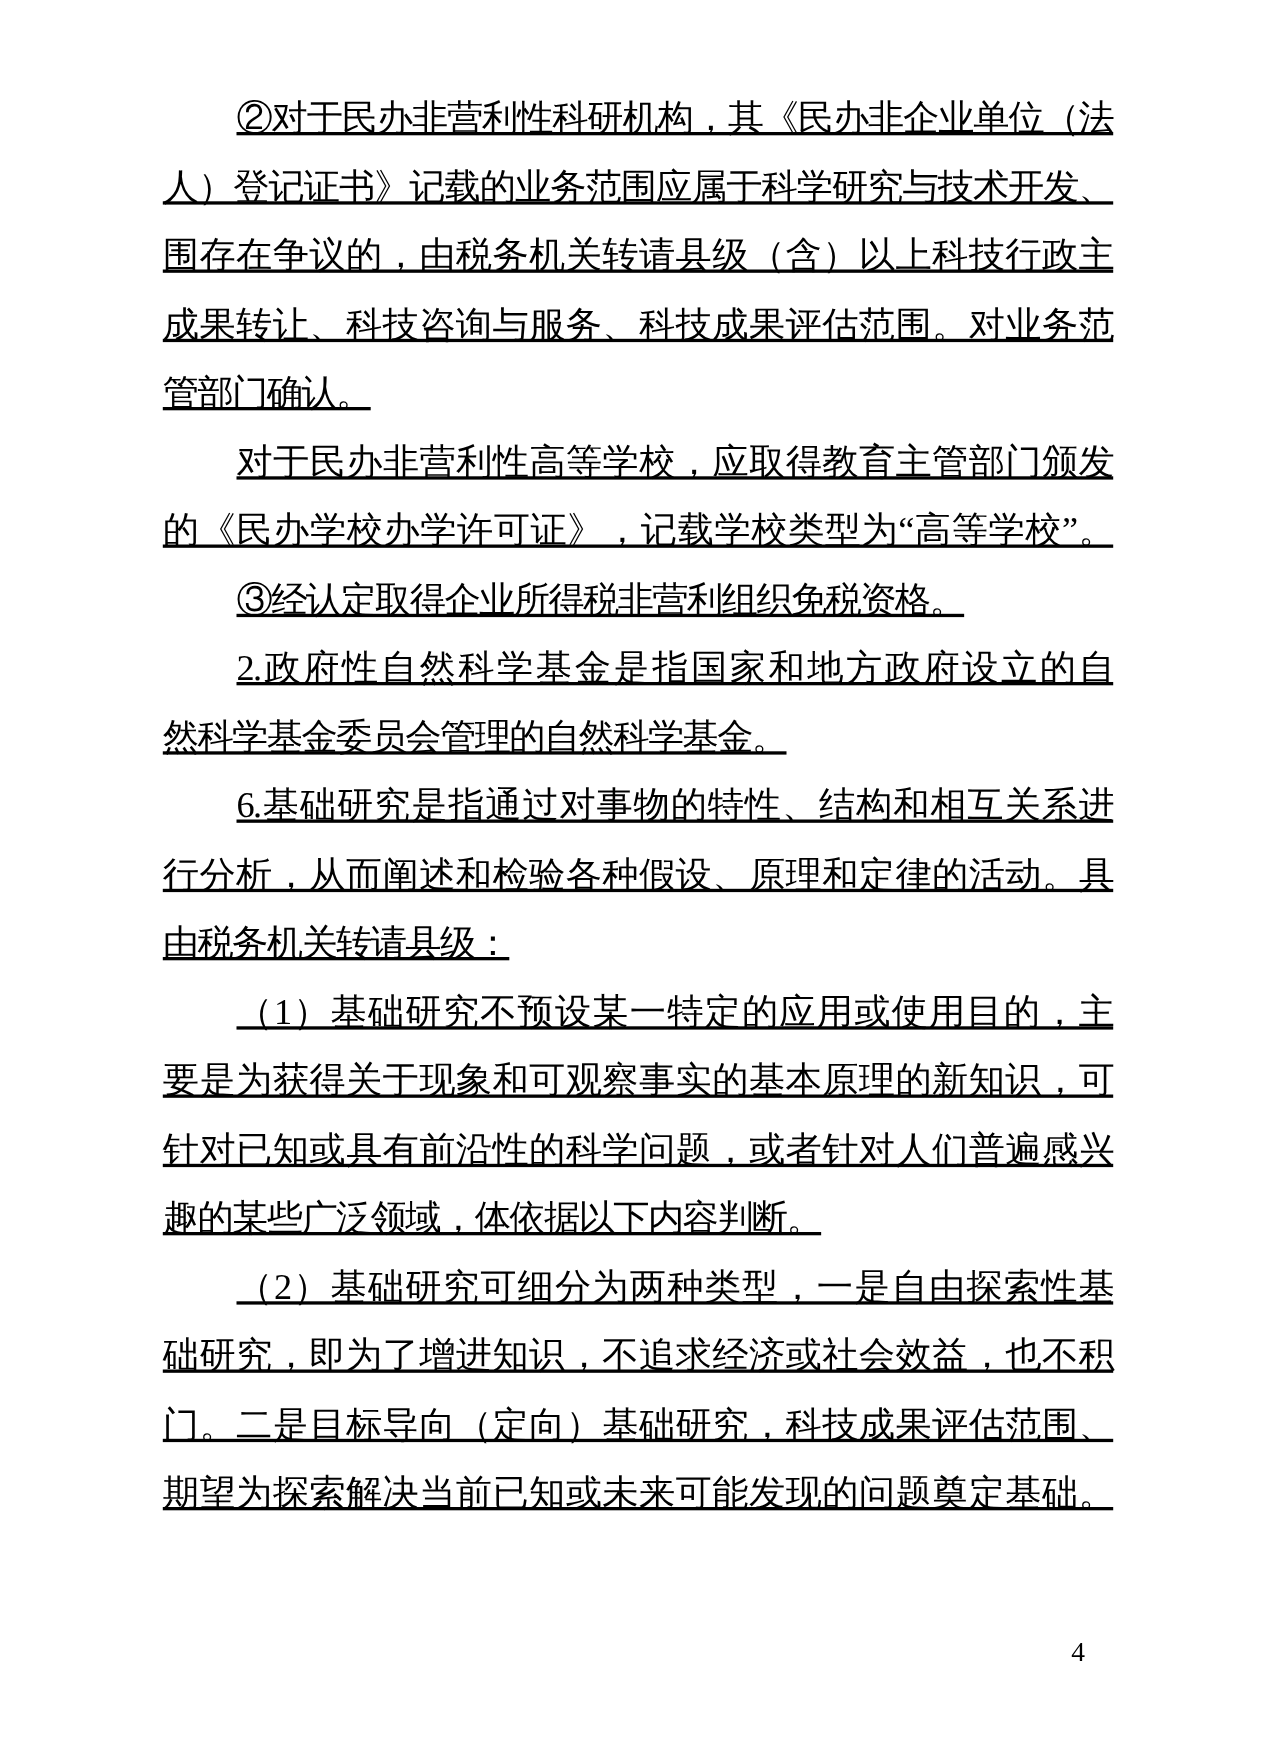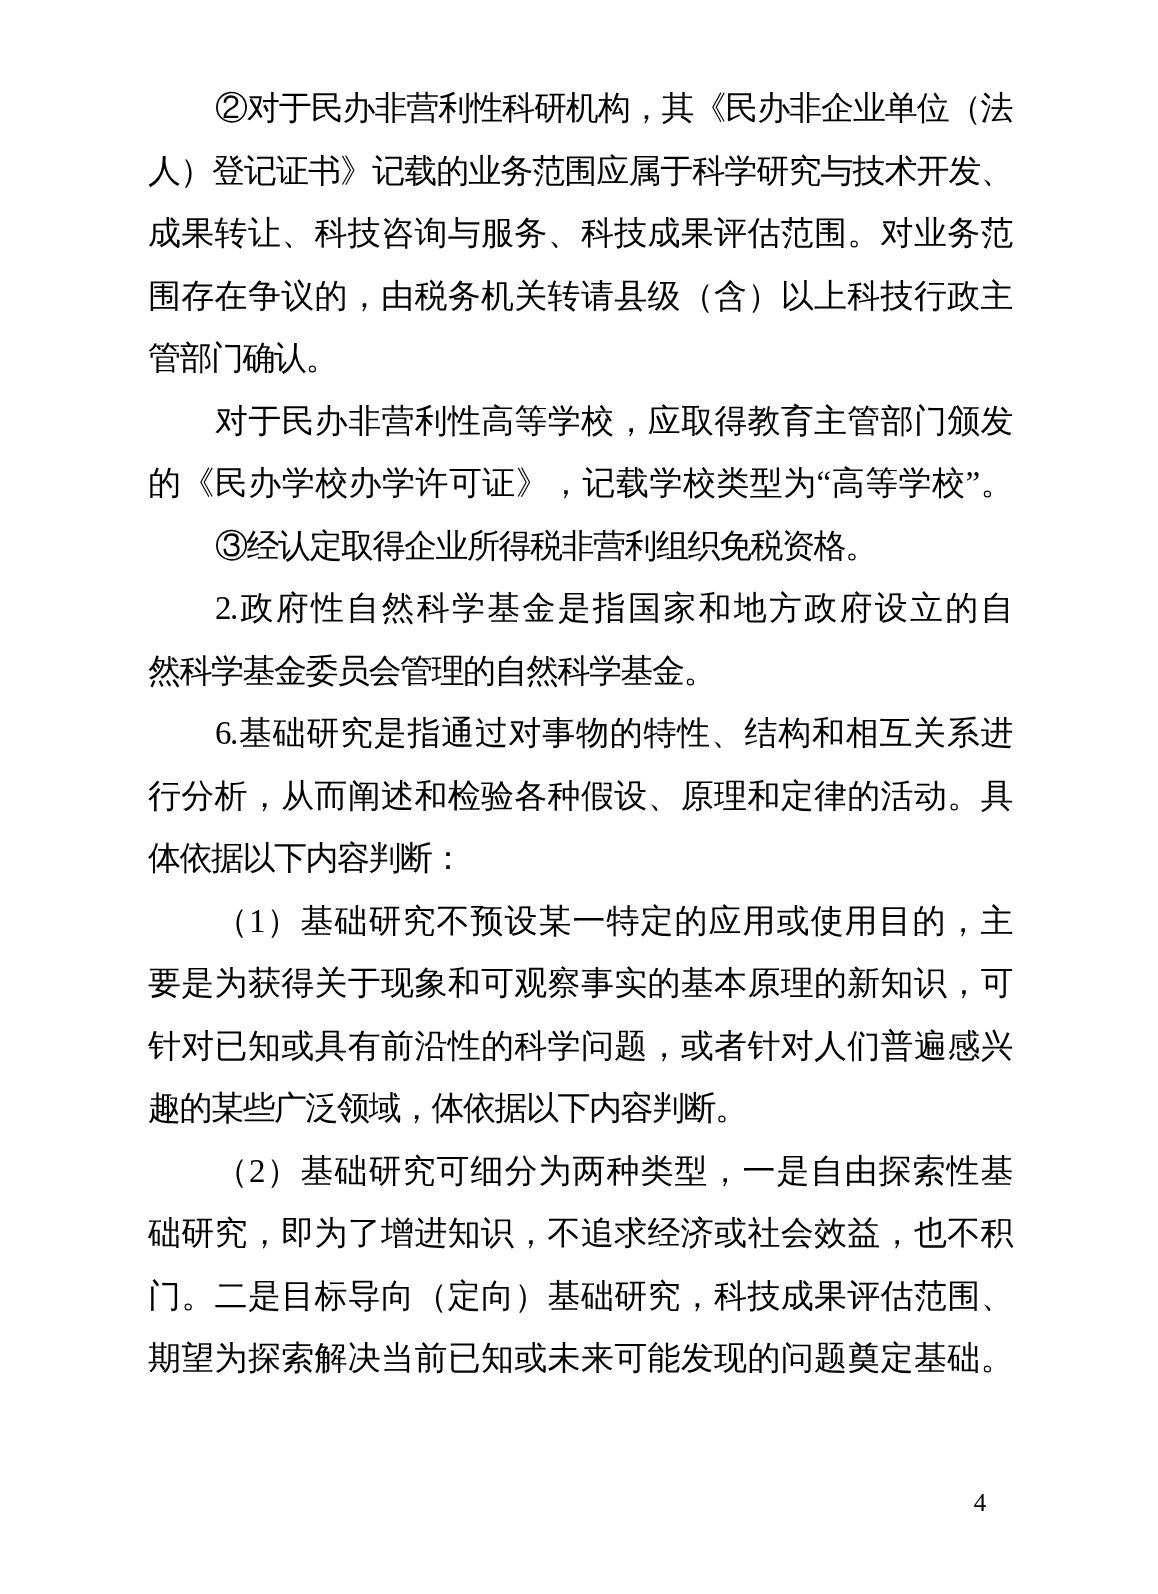--- a/index.html
+++ b/index.html
@@ -26,20 +26,21 @@
   .ln {
     font-size: 33px;
     letter-spacing: -1.5px;
     line-height: 62.5px;
     height: 62.5px;
     white-space: nowrap;
     overflow: visible;
     text-align: justify;
     text-align-last: justify;
     text-justify: inter-character;
+    text-decoration: underline;
   }
   .ln.short {
     text-align: center;
     text-align-last: left;
   }
   .ln.first {
     text-indent: 67px;
   }
   .pagenum {
     position: absolute;
@@ -55,43 +56,43 @@
 </style>
 </head>
 <body>
 
 <div class="page">
   <div class="content">
 
     <div class="para">
       <div class="ln first">②对于民办非营利性科研机构，其《民办非企业单位（法</div>
       <div class="ln">人）登记证书》记载的业务范围应属于科学研究与技术开发、</div>
+      <div class="ln">围存在争议的，由税务机关转请县级（含）以上科技行政主</div>
       <div class="ln">成果转让、科技咨询与服务、科技成果评估范围。对业务范</div>
-      <div class="ln">围存在争议的，由税务机关转请县级（含）以上科技行政主</div>
       <div class="ln short">管部门确认。</div>
     </div>
 
     <div class="para">
       <div class="ln first">对于民办非营利性高等学校，应取得教育主管部门颁发</div>
       <div class="ln">的《民办学校办学许可证》，记载学校类型为“高等学校”。</div>
     </div>
 
     <div class="para">
       <div class="ln first short">③经认定取得企业所得税非营利组织免税资格。</div>
     </div>
 
     <div class="para">
       <div class="ln first">2.政府性自然科学基金是指国家和地方政府设立的自</div>
       <div class="ln short">然科学基金委员会管理的自然科学基金。</div>
     </div>
 
     <div class="para">
       <div class="ln first">6.基础研究是指通过对事物的特性、结构和相互关系进</div>
       <div class="ln">行分析，从而阐述和检验各种假设、原理和定律的活动。具</div>
-      <div class="ln short">体依据以下内容判断：</div>
+      <div class="ln short">由税务机关转请县级：</div>
     </div>
 
     <div class="para">
       <div class="ln first">（1）基础研究不预设某一特定的应用或使用目的，主</div>
       <div class="ln">要是为获得关于现象和可观察事实的基本原理的新知识，可</div>
       <div class="ln">针对已知或具有前沿性的科学问题，或者针对人们普遍感兴</div>
       <div class="ln short">趣的某些广泛领域，体依据以下内容判断。</div>
     </div>
 
     <div class="para">

